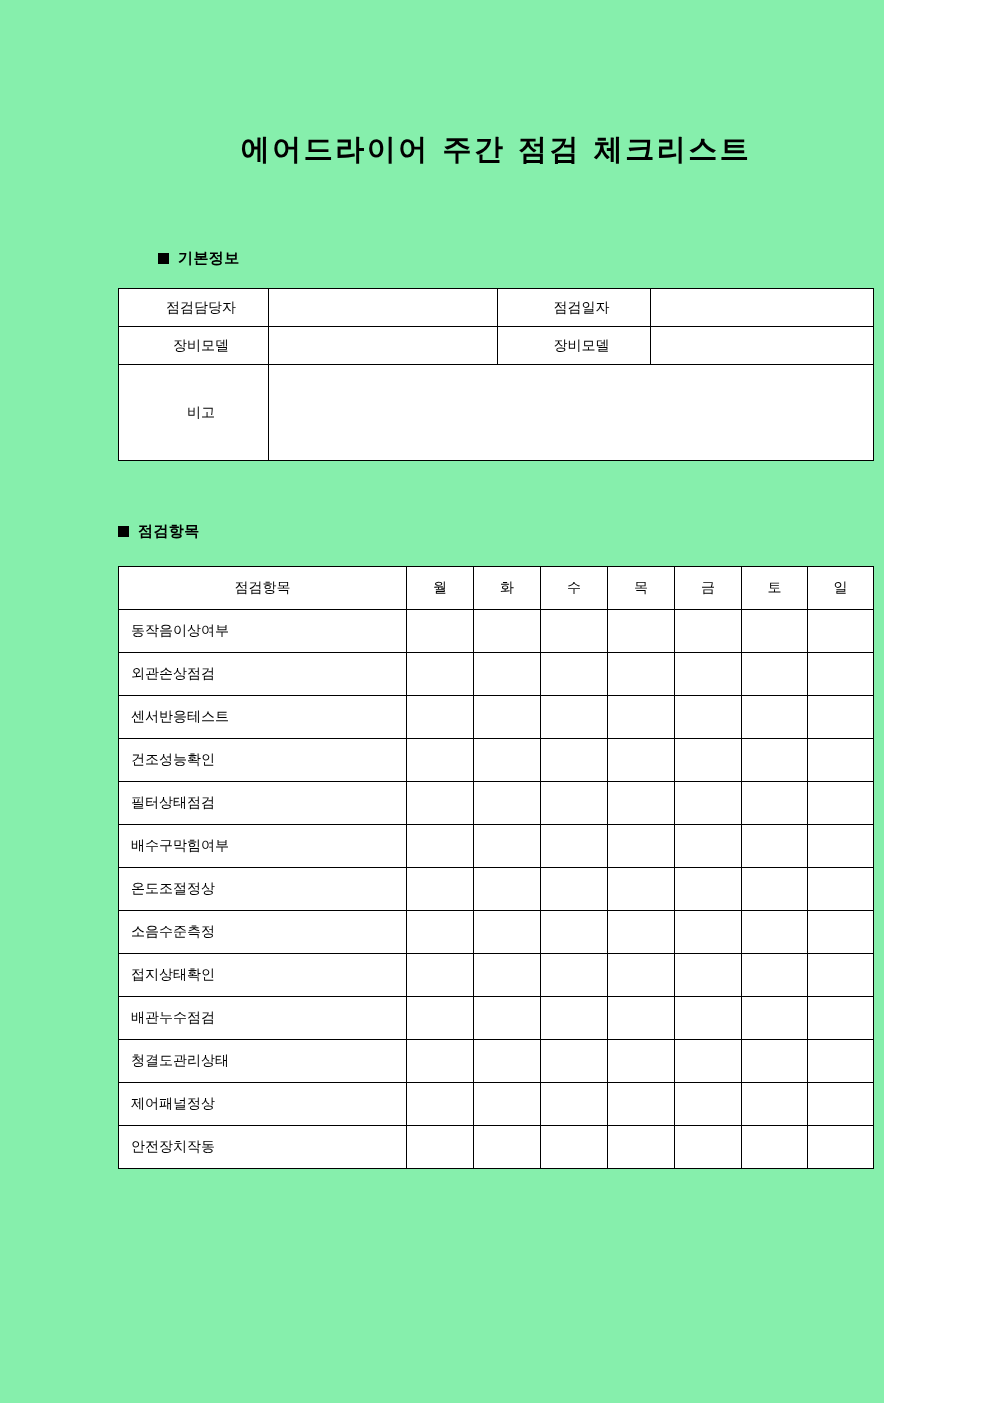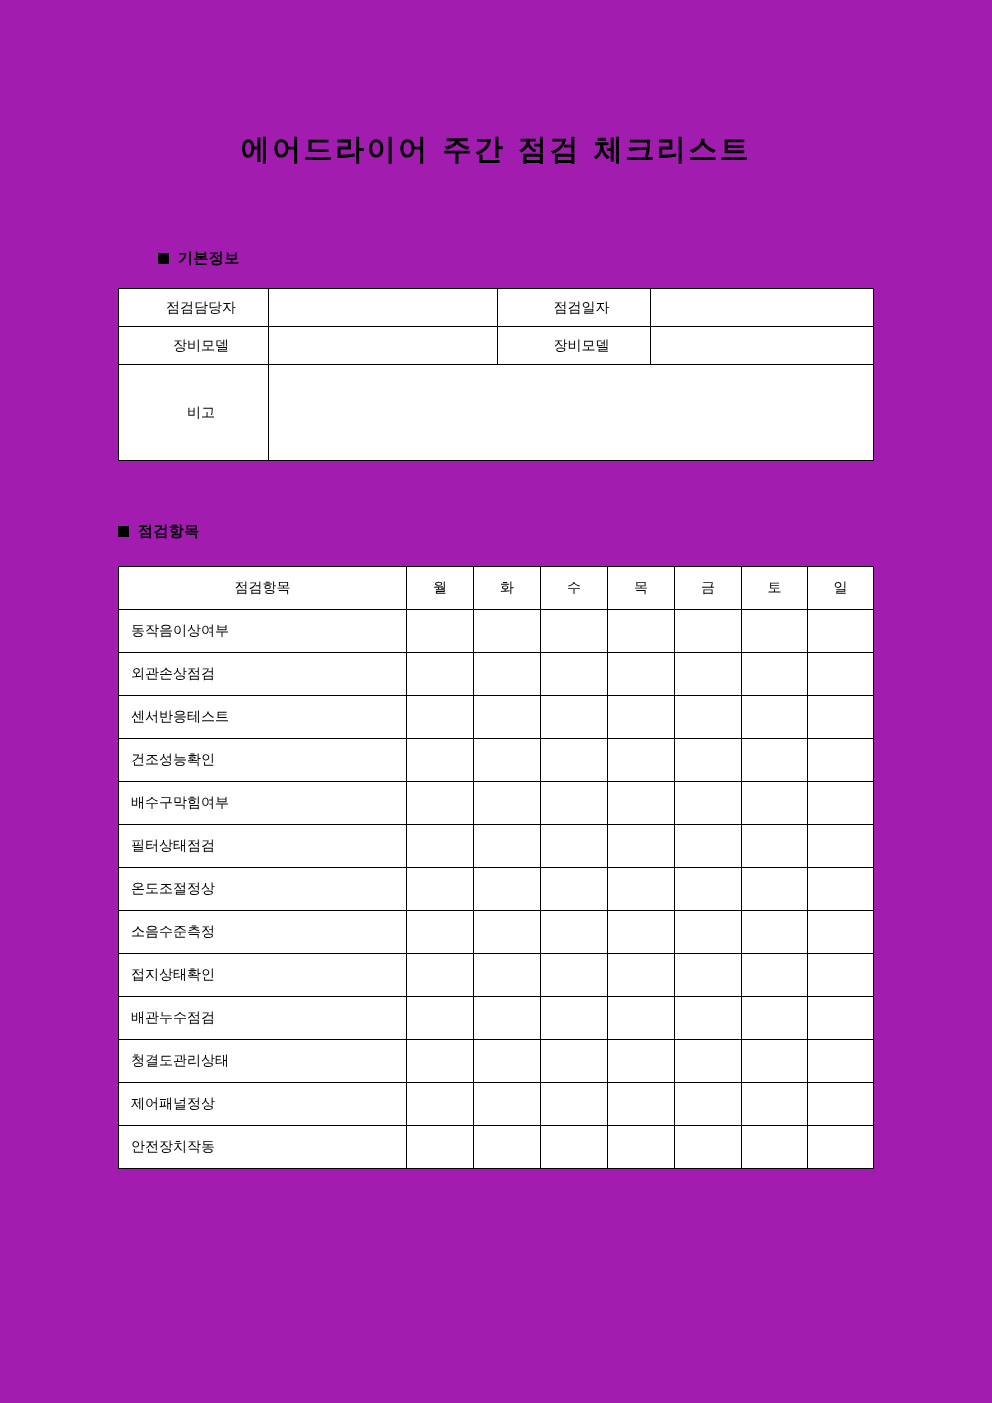--- a/index.html
+++ b/index.html
@@ -10,24 +10,24 @@
   }
   body {
     width: 992px;
     height: 1403px;
     font-family: "DejaVu Sans", "Liberation Sans", sans-serif;
     color: #000000;
     -webkit-font-smoothing: antialiased;
   }
   .page {
     position: relative;
-    width: 992px;
+    width: 884px;
     height: 1403px;
     box-sizing: border-box;
-    background: #a21caf;
+    background: #86efac;
   }
 
   
   .doc-title {
     position: absolute;
     left: 0;
     top: 132px;
     width: 992px;
     text-align: center;
     font-size: 29px;
@@ -222,31 +222,31 @@
           <td class="item-name">건조성능확인</td>
           <td class="day-cell"></td>
           <td class="day-cell"></td>
           <td class="day-cell"></td>
           <td class="day-cell"></td>
           <td class="day-cell"></td>
           <td class="day-cell"></td>
           <td class="day-cell"></td>
         </tr>
         <tr>
+          <td class="item-name">필터상태점검</td>
+          <td class="day-cell"></td>
+          <td class="day-cell"></td>
+          <td class="day-cell"></td>
+          <td class="day-cell"></td>
+          <td class="day-cell"></td>
+          <td class="day-cell"></td>
+          <td class="day-cell"></td>
+        </tr>
+        <tr>
           <td class="item-name">배수구막힘여부</td>
-          <td class="day-cell"></td>
-          <td class="day-cell"></td>
-          <td class="day-cell"></td>
-          <td class="day-cell"></td>
-          <td class="day-cell"></td>
-          <td class="day-cell"></td>
-          <td class="day-cell"></td>
-        </tr>
-        <tr>
-          <td class="item-name">필터상태점검</td>
           <td class="day-cell"></td>
           <td class="day-cell"></td>
           <td class="day-cell"></td>
           <td class="day-cell"></td>
           <td class="day-cell"></td>
           <td class="day-cell"></td>
           <td class="day-cell"></td>
         </tr>
         <tr>
           <td class="item-name">온도조절정상</td>

